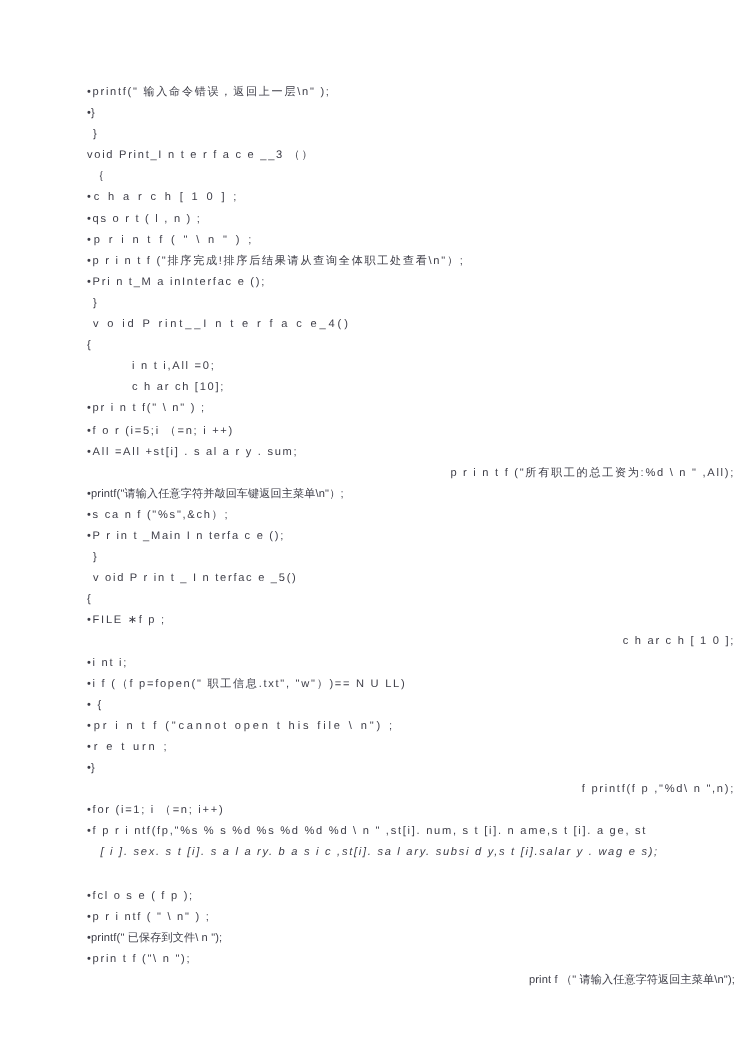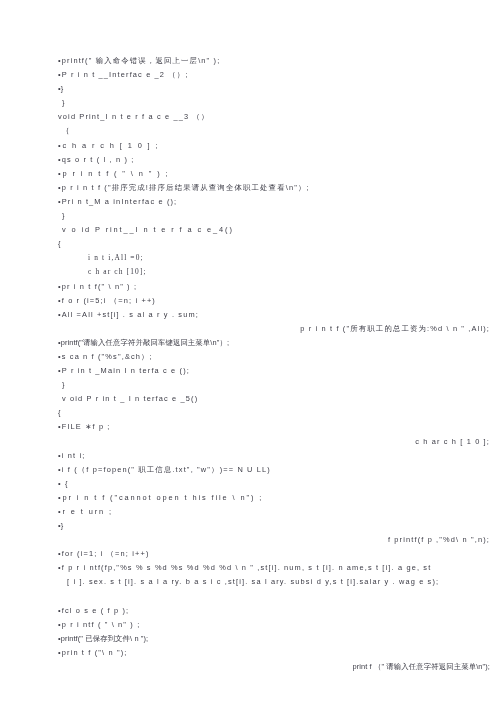--- a/index.html
+++ b/index.html
@@ -37,33 +37,32 @@
     letter-spacing: 0.35px;
     font-family: "Liberation Sans", "DejaVu Sans", sans-serif;
   }
   
   .sp1 { letter-spacing: 1.15px; }
   .sp2 { letter-spacing: 1.9px; }
   .sp0 { letter-spacing: 0.1px; }
 
   .ind0 { padding-left: 0px; }
   .ind1 { padding-left: 4px; }
-  .ind2 { padding-left: 9px; }
-  .ind3 { padding-left: 30px; font-family: Liberation Serif, serif; }
+  .ind2 { padding-left: 9px; font-style: italic; }
+  .ind3 { padding-left: 30px; }
   .ind4 { padding-left: 34px; text-align: right; }
 
   .blank { height: 14.1px; }
 </style>
 </head>
 <body>
 
 <div id="page">
   <div id="code-block">
       <div class="code-line ind0 sp1">•printf(" 输入命令错误，返回上一层\n" );</div>
-      <div class="code-line ind0 sp1">•P r i n t __Interfac e _2 （）;</div>
       <div class="code-line ind0 sp0">•}</div>
       <div class="code-line ind1 sp0">}</div>
       <div class="code-line ind0 sp1">void Print_I n t e r f a c e __3 （）</div>
       <div class="code-line ind1 sp0">｛</div>
       <div class="code-line ind0 sp2">•c h a r  c h [ 1 0 ] ;</div>
       <div class="code-line ind0 sp1">•qs o r t ( l , n ) ;</div>
       <div class="code-line ind0 sp2">•p r i n t f ( " \ n " ) ;</div>
       <div class="code-line ind0 sp1">•p r i n t f ("排序完成!排序后结果请从查询全体职工处查看\n"）;</div>
       <div class="code-line ind0 sp1">•Pri n t_M a inInterfac e ();</div>
       <div class="code-line ind1 sp0">}</div>

